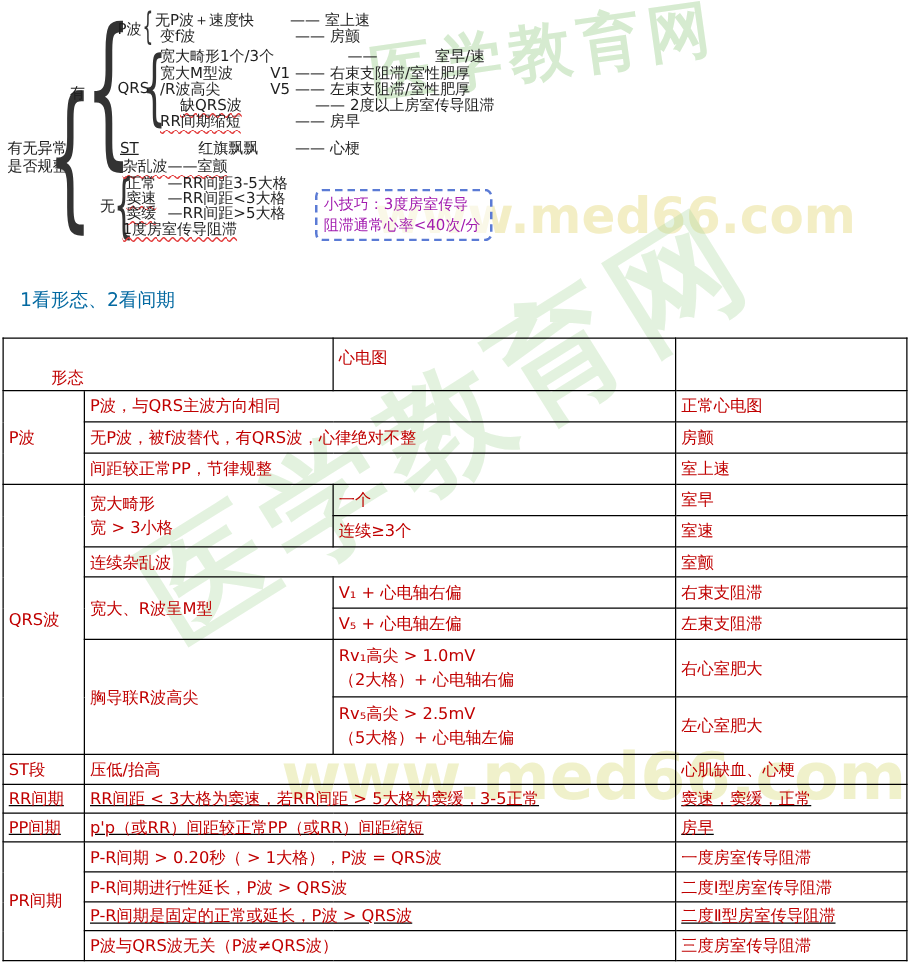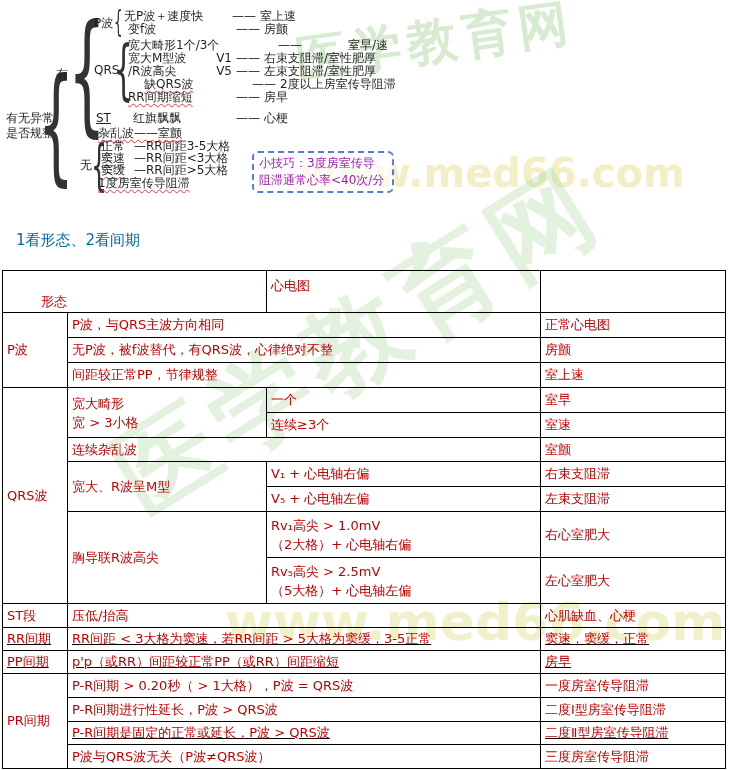--- a/index.html
+++ b/index.html
@@ -109,21 +109,21 @@
     </div>
     <div class="trow" style="left:128px;top:91px;justify-content:flex-end;">
       <span class="leafbox">
           <span class="sq">RR间期缩短</span>
         </span>
       <span class="dash">——</span>
       <span>房早</span>
     </div>
 
     <div class="trow" style="left:133px;top:112px;">
-      <span class="leafbox" style="width:99px;">
+      <span class="leafbox" style="width:99px;justify-content:center;">
           <span>红旗飘飘</span>
         </span>
       <span class="dash">——</span>
       <span>心梗</span>
     </div>
 
     <div class="abs sq" style="left:98px;top:127px;">杂乱波——室颤</div>
 
     <div class="trow" style="left:101px;top:140px;">
       <span class="leafbox" style="width:33px;">

